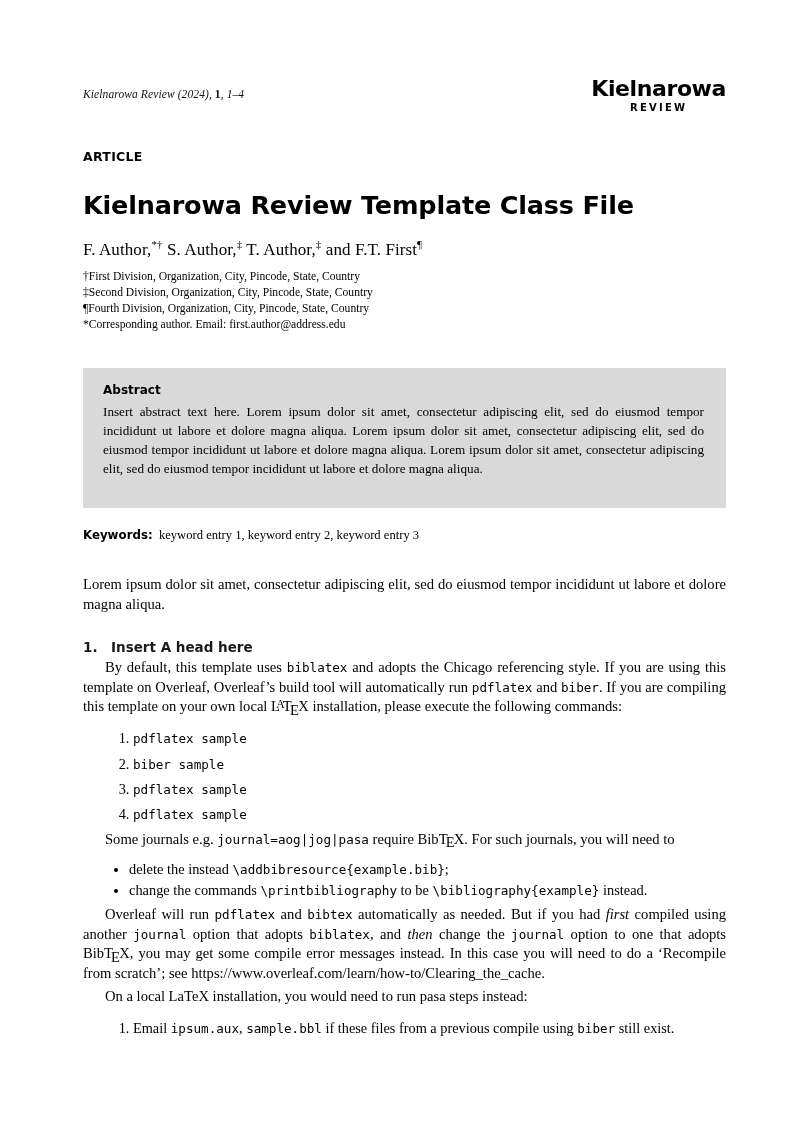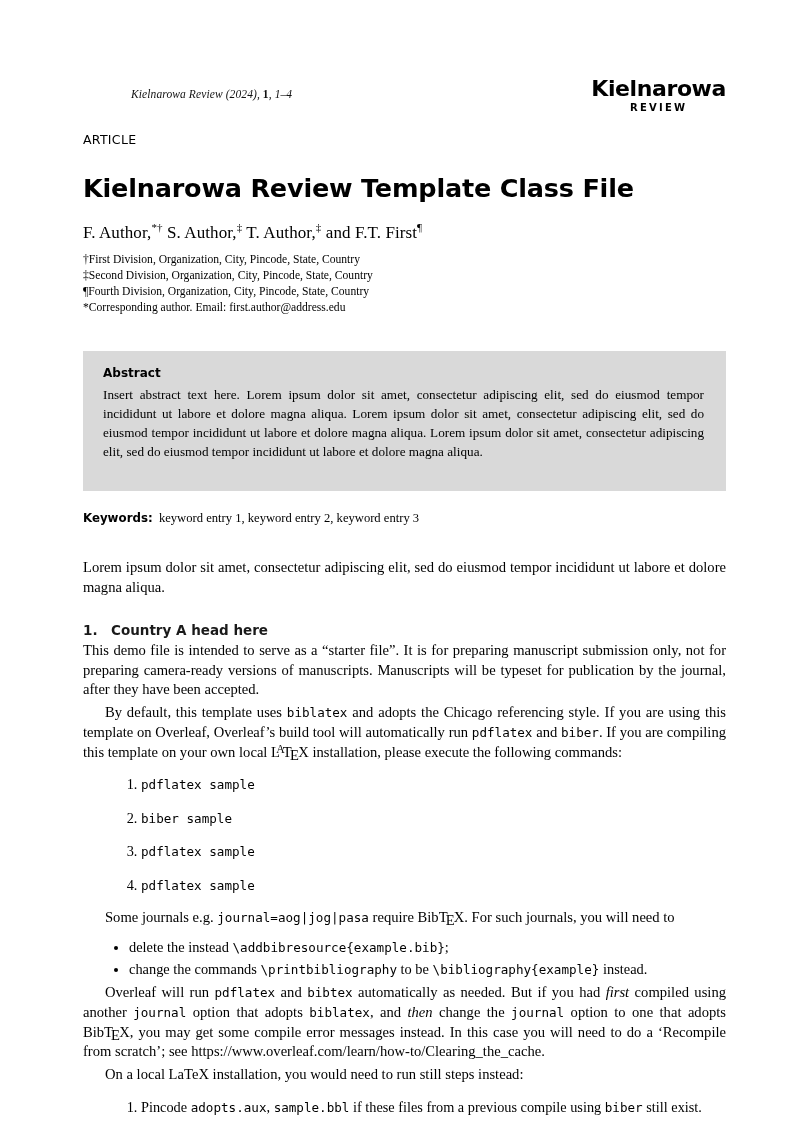--- a/index.html
+++ b/index.html
@@ -22,21 +22,20 @@
     height: 1127px;
     box-sizing: border-box;
     padding: 78px 68px 40px 83px;
   }
   
   .header-row {
     display: flex;
     align-items: flex-start;
     justify-content: space-between;
     height: 42px;
-    margin-left: 48px;
   }
   .running-head {
     font-family: "Liberation Serif", serif;
     font-style: italic;
     font-size: 11.5px;
     letter-spacing: 0.1px;
     padding-top: 10px;
     color: #111;
   }
   .running-head .vol { font-style: normal; font-weight: bold; }
@@ -57,24 +56,24 @@
     font-weight: bold;
     font-size: 10px;
     letter-spacing: 2.2px;
     margin-top: 3px;
     color: #000;
     text-align: center;
   }
   
   .article-type {
     font-family: "DejaVu Sans", sans-serif;
-    font-weight: normal;
+    font-weight: bold;
     font-size: 12.5px;
     letter-spacing: 0.3px;
-    margin-top: 12px;
+    margin-top: 29px;
   }
   
   .title {
     font-family: "DejaVu Sans", sans-serif;
     font-weight: bold;
     font-size: 25.5px;
     letter-spacing: -0.2px;
     margin-top: 26px;
     color: #000;
   }
@@ -143,21 +142,21 @@
   code, .mono {
     font-family: "DejaVu Sans Mono", monospace;
     font-size: 12.6px;
   }
   ol.steps {
     margin: 11px 0 0 0;
     padding-left: 46px;
     font-size: 14.3px;
     line-height: 1.5;
   }
-  ol.steps li { margin: 12px; }
+  ol.steps li { margin: 4px; }
   ol.steps.tight li { line-height: 1.45; }
   ul.bullets {
     margin: 9px 0 0 0;
     padding-left: 46px;
     font-size: 14.4px;
     line-height: 1.5;
   }
   .gap-top { margin-top: 13px; }
   .smallcaps-latex { white-space: nowrap; }
   .latex-A { font-size: 0.8em; position: relative; top: -0.28em; margin-left: -0.32em; margin-right: -0.16em;}
@@ -201,42 +200,41 @@
   </div>
 
   <div class="keywords">
     <b>Keywords:</b>&nbsp;
     <span>keyword entry 1, keyword entry 2, keyword entry 3</span>
   </div>
 
   <div class="lead">Lorem ipsum dolor sit amet, consectetur adipiscing elit, sed do eiusmod tempor incididunt ut labore et dolore magna aliqua.</div>
 
   <div class="section-head">
-    <span class="num">1.</span><span>Country A head here</span>
-  </div>
-
-  <p class="body">This demo file is intended to serve as a “starter file”. It is for preparing manuscript submission only, not for preparing camera-ready versions of manuscripts. Manuscripts will be typeset for publication by the journal, after they have been accepted.</p>
+    <span class="num">1.</span><span>Insert A head here</span>
+  </div>
+
 
   <p class="body indent"><span>By default, this template uses </span><code>biblatex</code><span> and adopts the Chicago referencing style. If you are using this template on Overleaf, Overleaf’s build tool will automatically run </span><code>pdflatex</code><span> and </span><code>biber</code><span>. If you are compiling this template on your own local <span class="smallcaps-latex">L<span class="latex-A">A</span>T<span class="latex-E">E</span>X</span> installation, please execute the following commands:</span></p>
 
   <ol class="steps">
     <li><code>pdflatex sample</code></li>
     <li><code>biber sample</code></li>
     <li><code>pdflatex sample</code></li>
     <li><code>pdflatex sample</code></li>
   </ol>
 
   <p class="body indent gap-top"><span>Some journals e.g. </span><code>journal=aog|jog|pasa</code><span> require <span class="smallcaps-latex">BibT<span class="tex-E">E</span>X</span>. For such journals, you will need to</span></p>
 
   <ul class="bullets">
     <li><span>delete the instead </span><code>\addbibresource{example.bib}</code><span>;</span></li>
     <li><span>change the commands </span><code>\printbibliography</code><span> to be </span><code>\bibliography{example}</code><span> instead.</span></li>
   </ul>
 
   <p class="body indent gap-top"><span>Overleaf will run </span><code>pdflatex</code><span> and </span><code>bibtex</code><span> automatically as needed. But if you had </span><i class="em">first</i><span> compiled using another </span><code>journal</code><span> option that adopts </span><code>biblatex</code><span>, and </span><i class="em">then</i><span> change the </span><code>journal</code><span> option to one that adopts <span class="smallcaps-latex">BibT<span class="tex-E">E</span>X</span>, you may get some compile error messages instead. In this case you will need to do a ‘Recompile from scratch’; see https://www.overleaf.com/learn/how-to/Clearing_the_cache.</span></p>
 
-  <p class="body indent">On a local LaTeX installation, you would need to run still steps instead:</p>
+  <p class="body indent">On a local LaTeX installation, you would need to run pasa steps instead:</p>
 
   <ol class="steps tight gap-top">
-    <li><span>Pincode </span><code>adopts.aux</code><span>, </span><code>sample.bbl</code><span> if these files from a previous compile using </span><code>biber</code><span> still exist.</span></li>
+    <li><span>Email </span><code>ipsum.aux</code><span>, </span><code>sample.bbl</code><span> if these files from a previous compile using </span><code>biber</code><span> still exist.</span></li>
   </ol>
 
 </div>
 
 </body></html>

